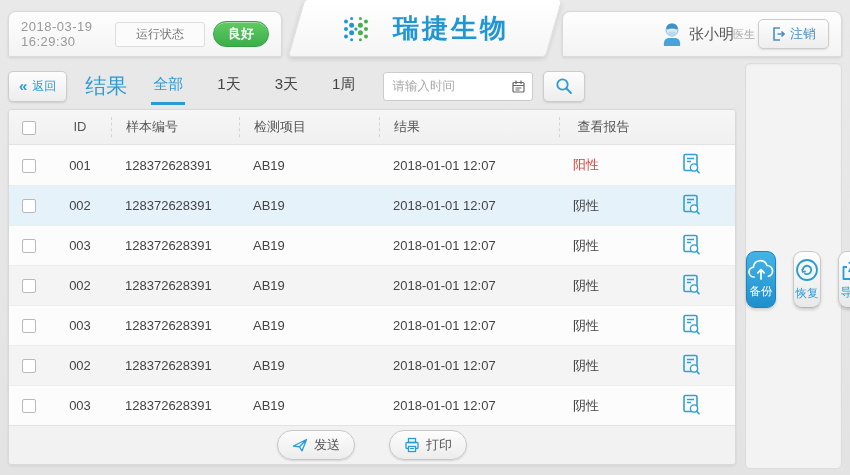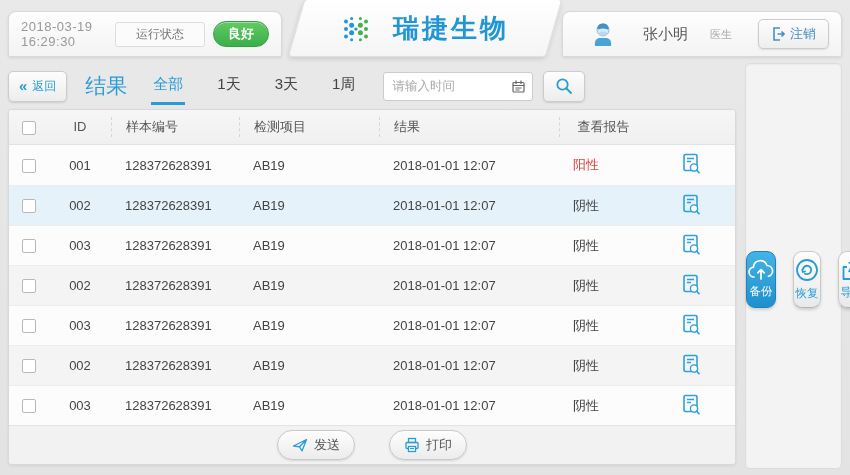--- a/index.html
+++ b/index.html
@@ -15,21 +15,21 @@
   .header { position:relative; height:57px; }
   .hpanel {
     position:absolute; top:11px; height:46px;
     background:linear-gradient(#fefefe,#f3f3f3);
     border:1px solid #d9d9d9;
     border-radius:8px 8px 2px 2px;
     box-shadow:0 1px 3px rgba(0,0,0,.10);
     display:flex; align-items:center;
   }
   .hpanel.left  { left:8px;  width:274px; padding:0 12px; }
-  .hpanel.right { right:8px; width:280px; padding:0 12px; justify-content:flex-end; gap:26px; }
+  .hpanel.right { right:8px; width:280px; padding:0 12px; justify-content:flex-end; gap:3px; }
   .datetime { font-size:13px; color:#999; letter-spacing:.5px; flex:1; }
   .status-tag {
     font-size:12px; color:#777; border:1px solid #ddd; background:#fbfbfb;
     border-radius:3px; padding:3px 20px; margin-right:8px;
   }
   .status-pill {
     background:linear-gradient(#62ca62,#3aaf4b);
     border:1px solid #35a044; color:#fff; font-size:13px; font-weight:bold;
     border-radius:13px; padding:3px 14px; box-shadow:inset 0 1px 0 rgba(255,255,255,.4);
   }

